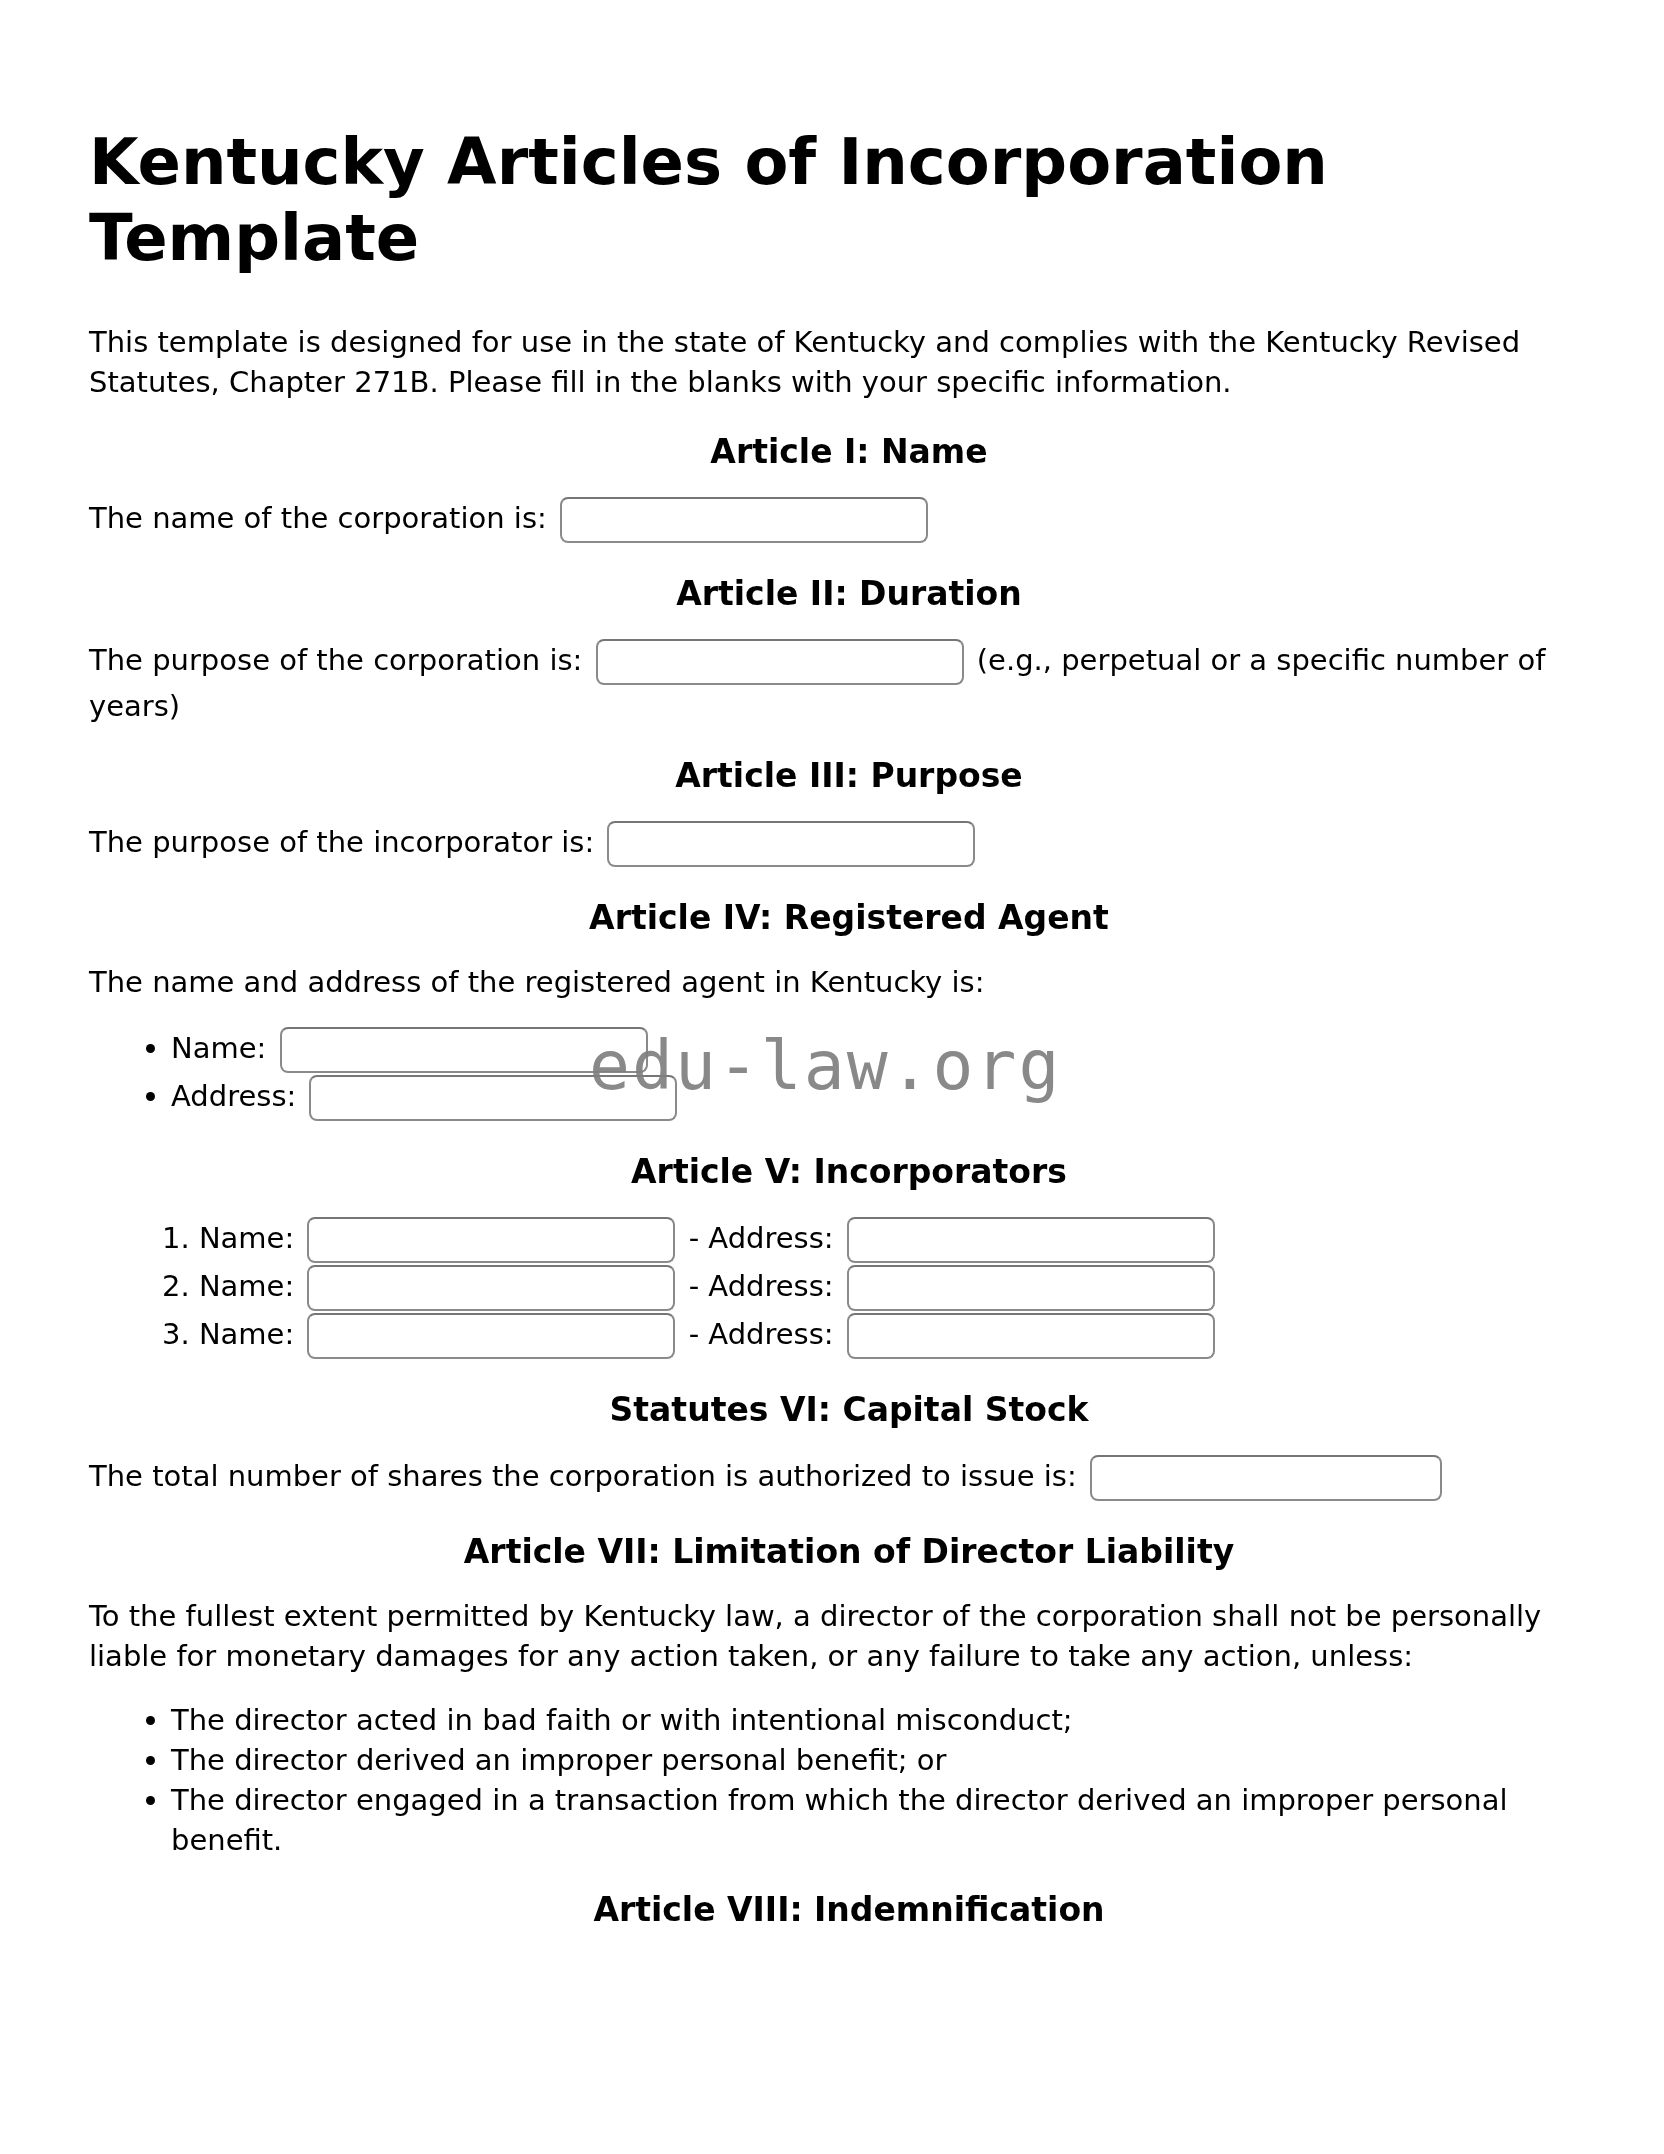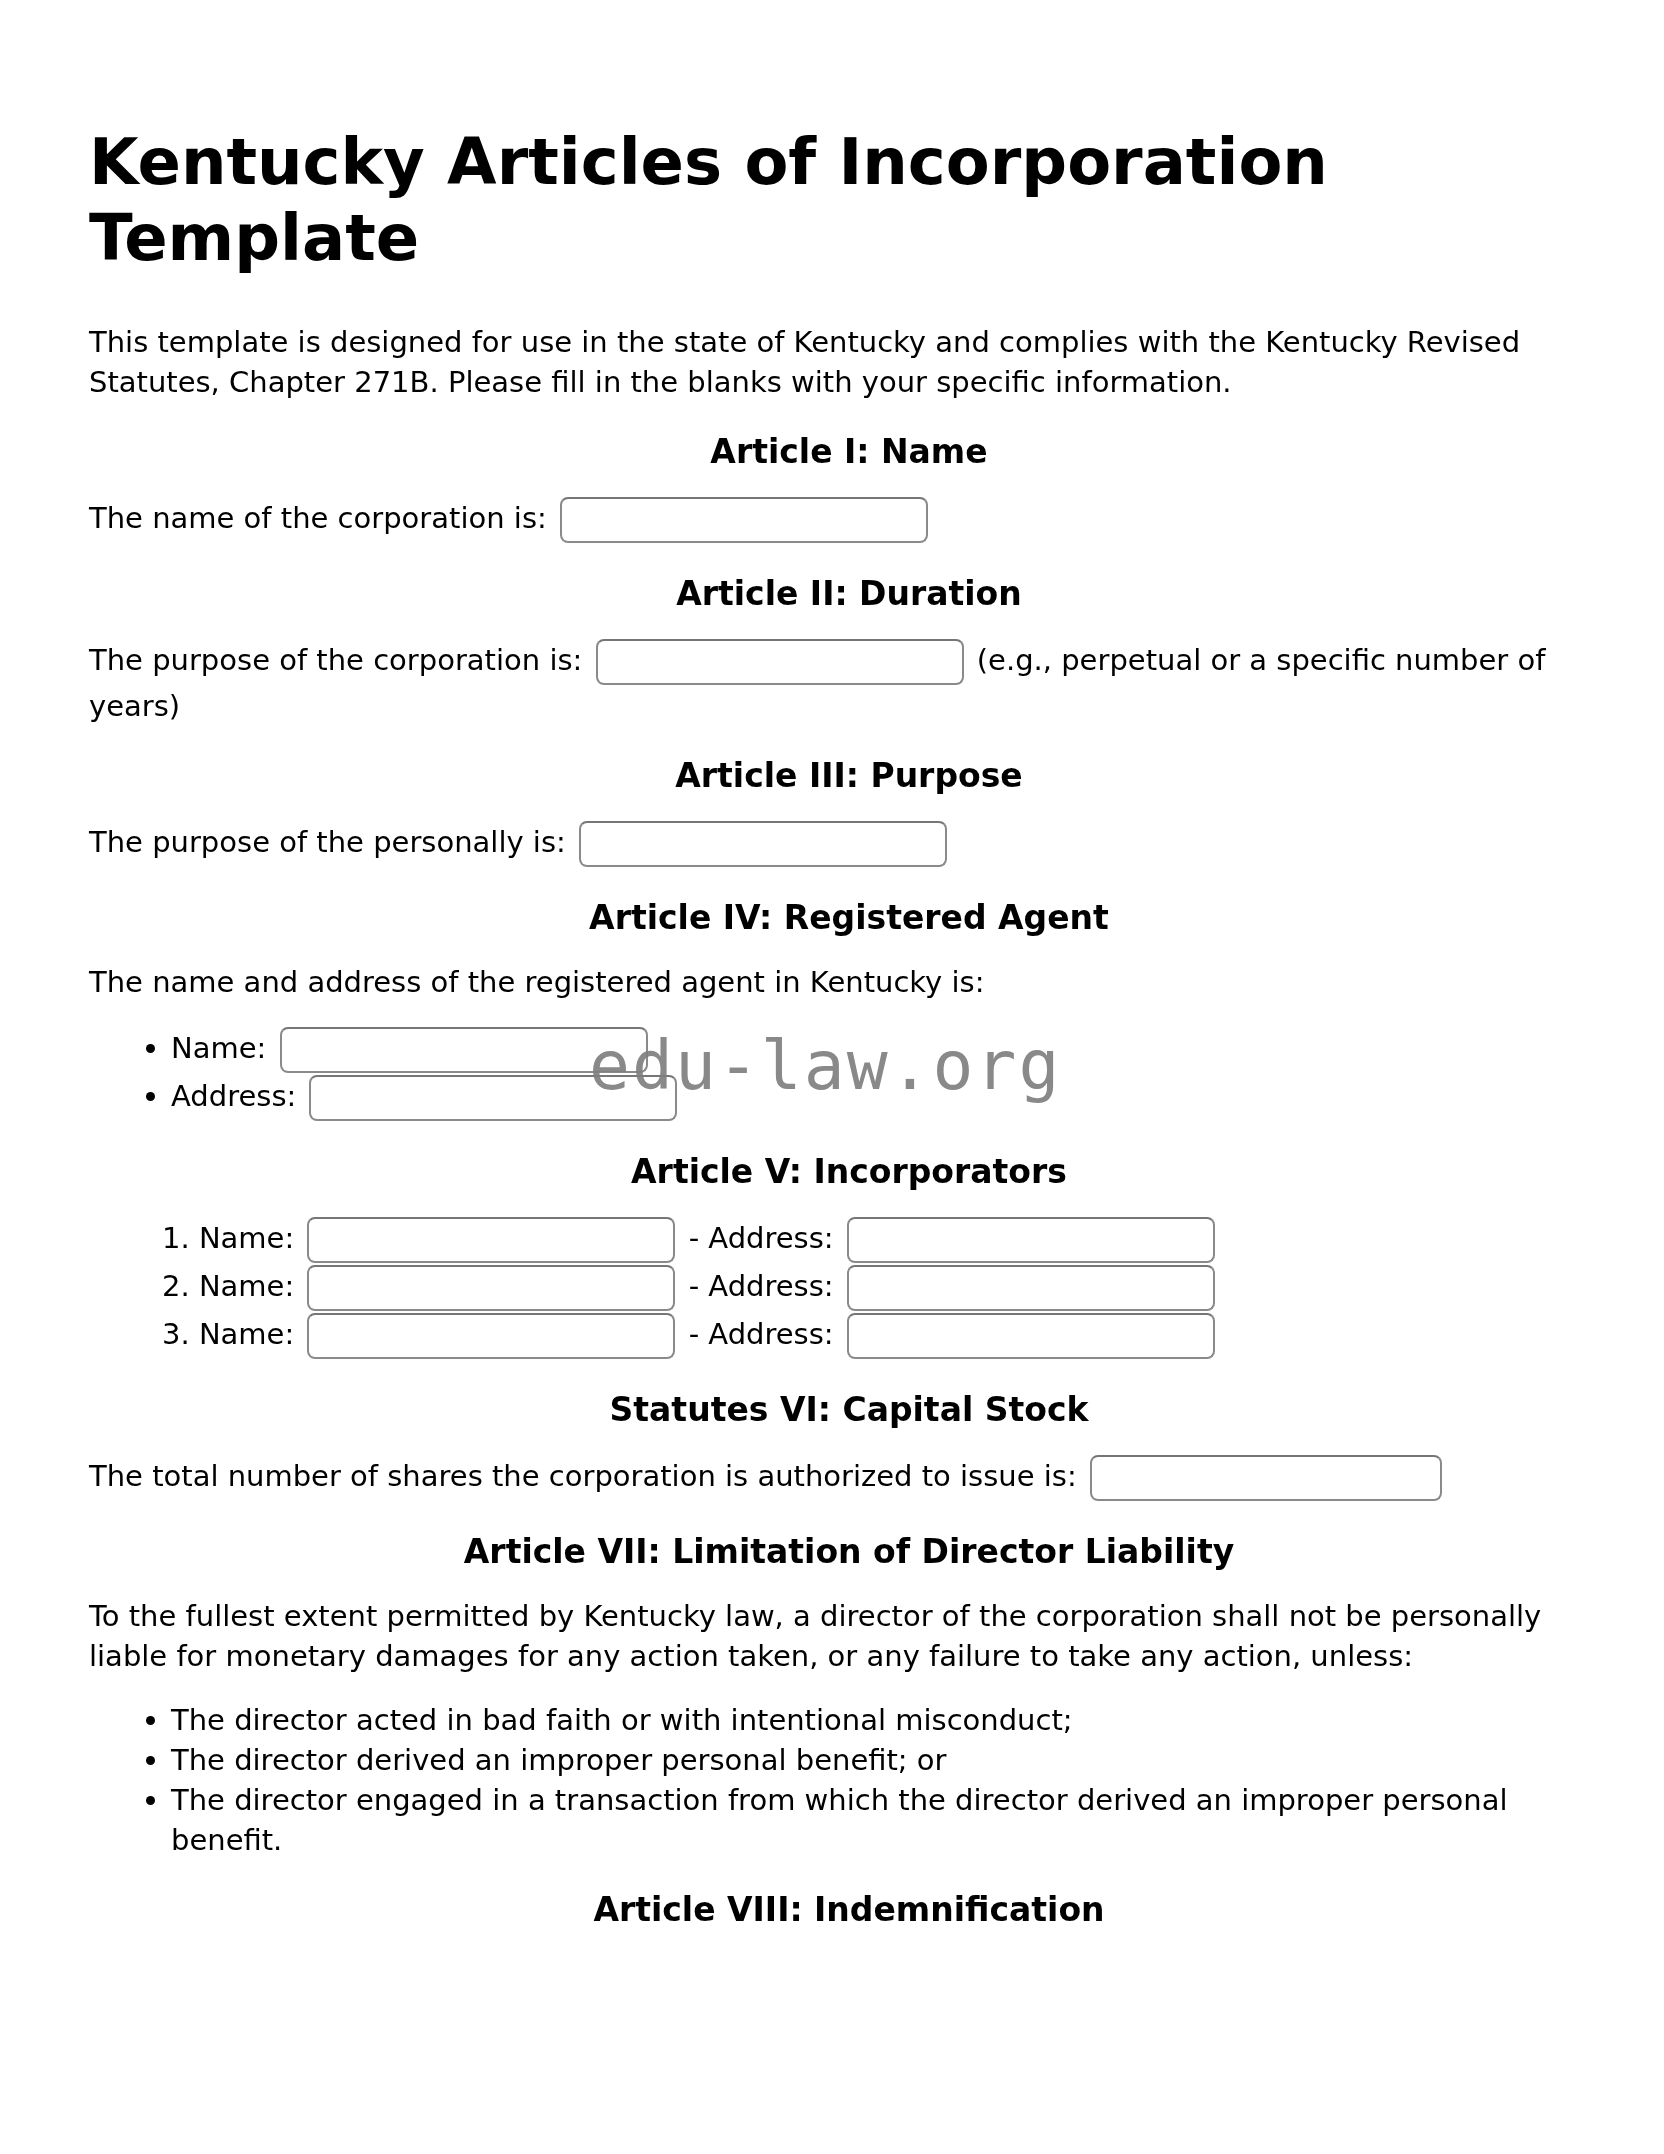--- a/index.html
+++ b/index.html
@@ -85,21 +85,21 @@
 
   <h3>Article II: Duration</h3>
   <p>
     <span>The purpose of the corporation is:</span>
     <input type="text" class="tpl-input" value="" style="">
     <span>(e.g., perpetual or a specific number of years)</span>
   </p>
 
   <h3>Article III: Purpose</h3>
   <p>
-    <span>The purpose of the personally is:</span>
+    <span>The purpose of the incorporator is:</span>
     <input type="text" class="tpl-input" value="" style="">
   </p>
 
   <h3>Article IV: Registered Agent</h3>
   <p>The name and address of the registered agent in Kentucky is:</p>
   <div class="agent-list-wrap">
     <ul class="agent-items">
       <li>
         <span>Name:</span>
         <input type="text" class="tpl-input" value="" style="">

